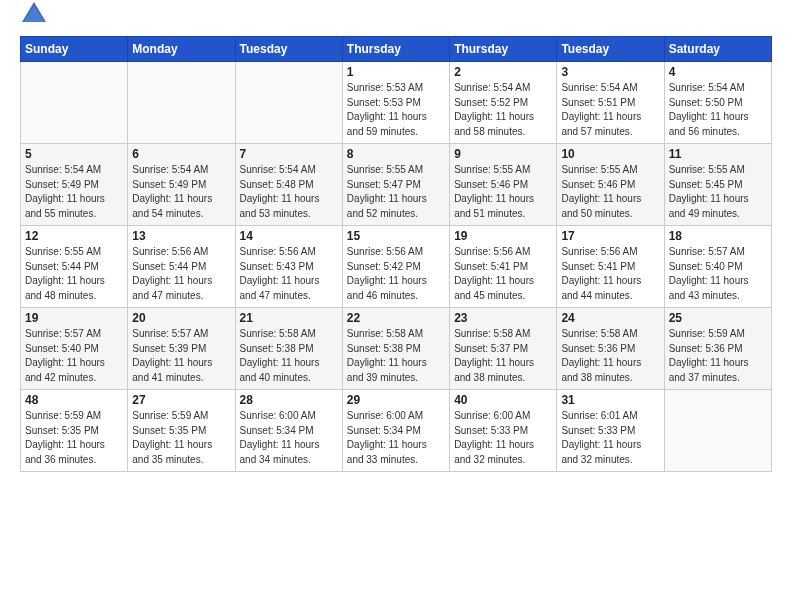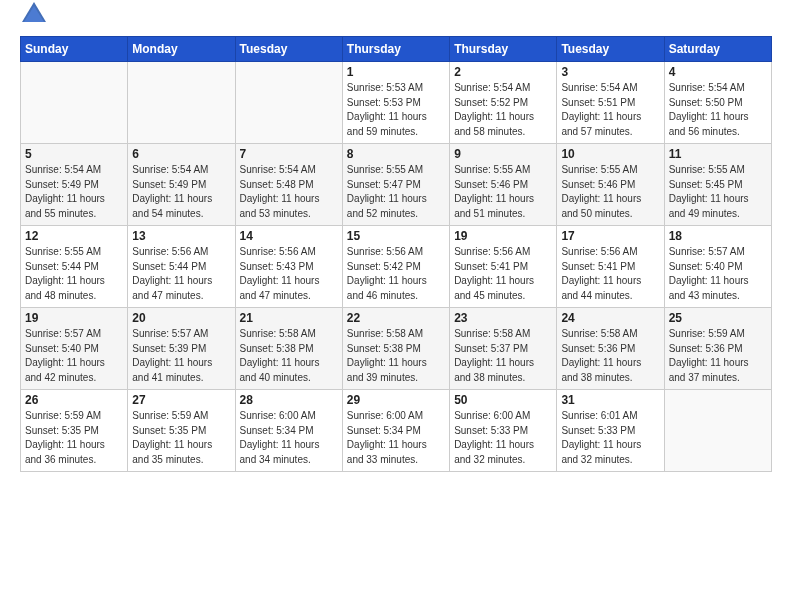--- a/index.html
+++ b/index.html
@@ -244,37 +244,37 @@
             <span class="day-num">24</span>
             <div class="day-info">Sunrise: 5:58 AM<br>Sunset: 5:36 PM<br>Daylight: 11 hours<br>and 38 minutes.</div>
           </td>
           <td>
             <span class="day-num">25</span>
             <div class="day-info">Sunrise: 5:59 AM<br>Sunset: 5:36 PM<br>Daylight: 11 hours<br>and 37 minutes.</div>
           </td>
         </tr>
         <tr>
           <td>
-            <span class="day-num">26</span>
+            <span class="day-num">48</span>
             <div class="day-info">Sunrise: 5:59 AM<br>Sunset: 5:35 PM<br>Daylight: 11 hours<br>and 36 minutes.</div>
           </td>
           <td>
             <span class="day-num">27</span>
             <div class="day-info">Sunrise: 5:59 AM<br>Sunset: 5:35 PM<br>Daylight: 11 hours<br>and 35 minutes.</div>
           </td>
           <td>
             <span class="day-num">28</span>
             <div class="day-info">Sunrise: 6:00 AM<br>Sunset: 5:34 PM<br>Daylight: 11 hours<br>and 34 minutes.</div>
           </td>
           <td>
             <span class="day-num">29</span>
             <div class="day-info">Sunrise: 6:00 AM<br>Sunset: 5:34 PM<br>Daylight: 11 hours<br>and 33 minutes.</div>
           </td>
           <td>
-            <span class="day-num">50</span>
+            <span class="day-num">40</span>
             <div class="day-info">Sunrise: 6:00 AM<br>Sunset: 5:33 PM<br>Daylight: 11 hours<br>and 32 minutes.</div>
           </td>
           <td>
             <span class="day-num">31</span>
             <div class="day-info">Sunrise: 6:01 AM<br>Sunset: 5:33 PM<br>Daylight: 11 hours<br>and 32 minutes.</div>
           </td>
           <td class="empty-cell"></td>
         </tr>
       </tbody>
   </table>

